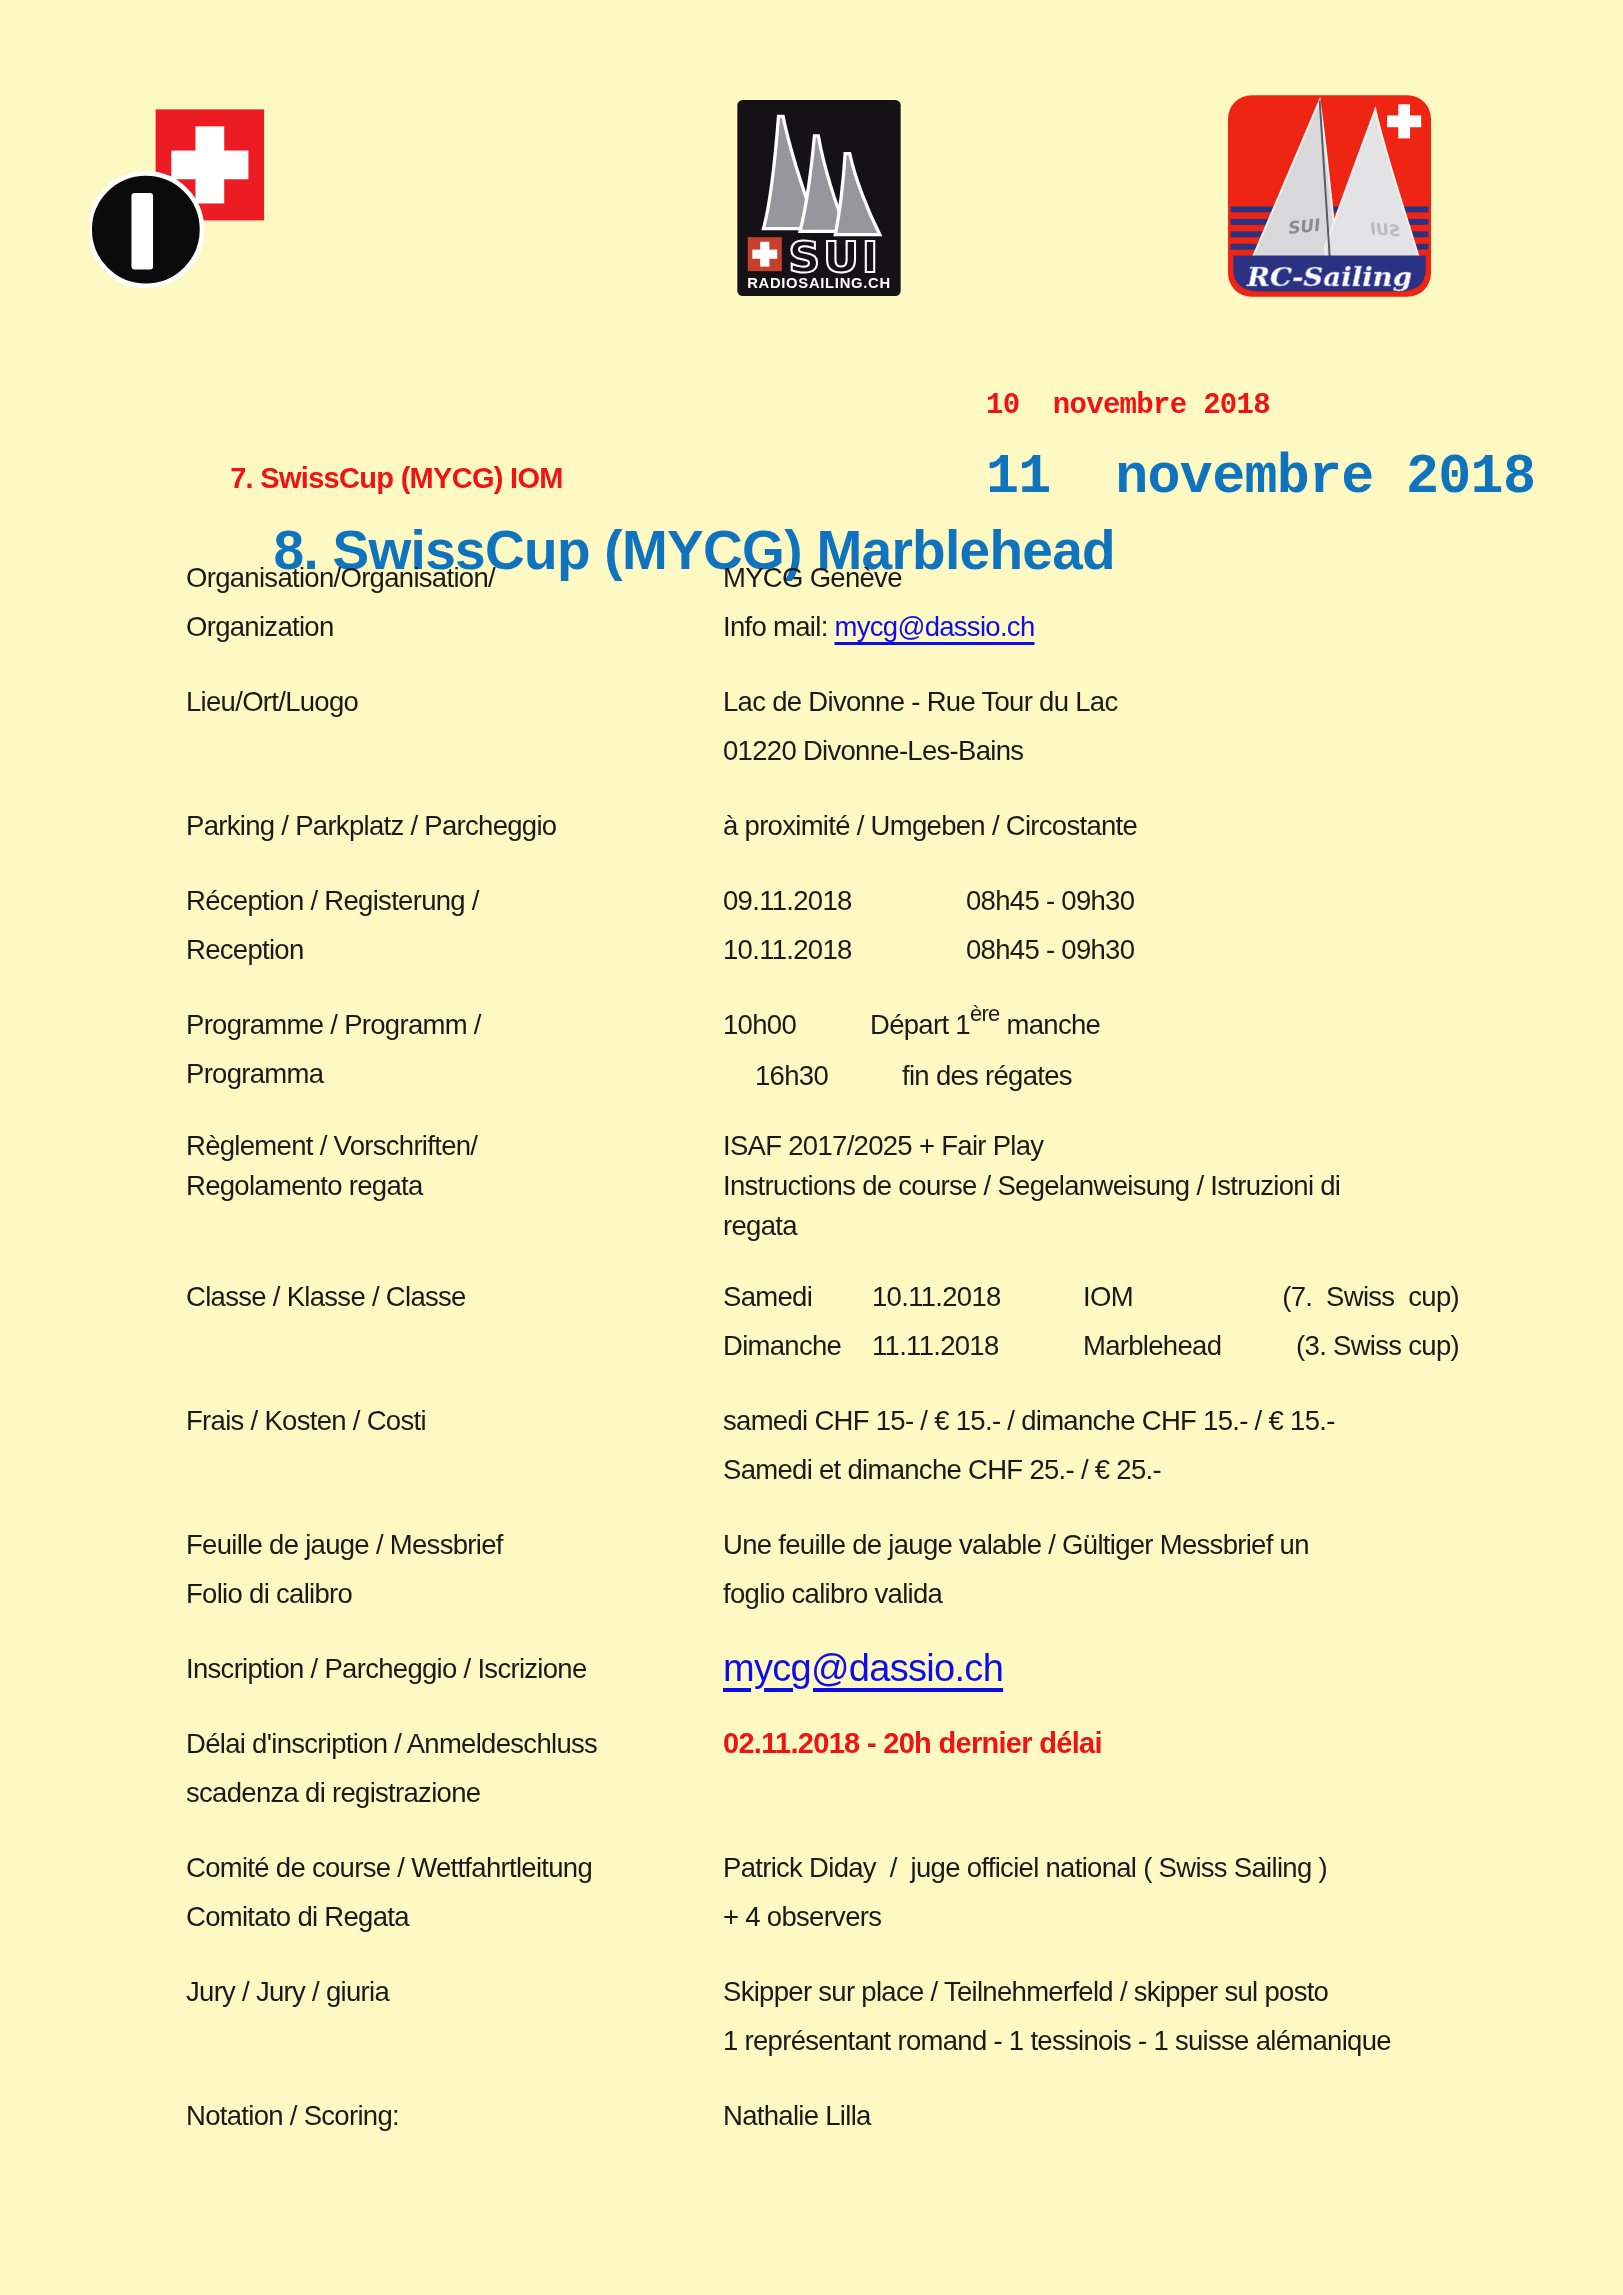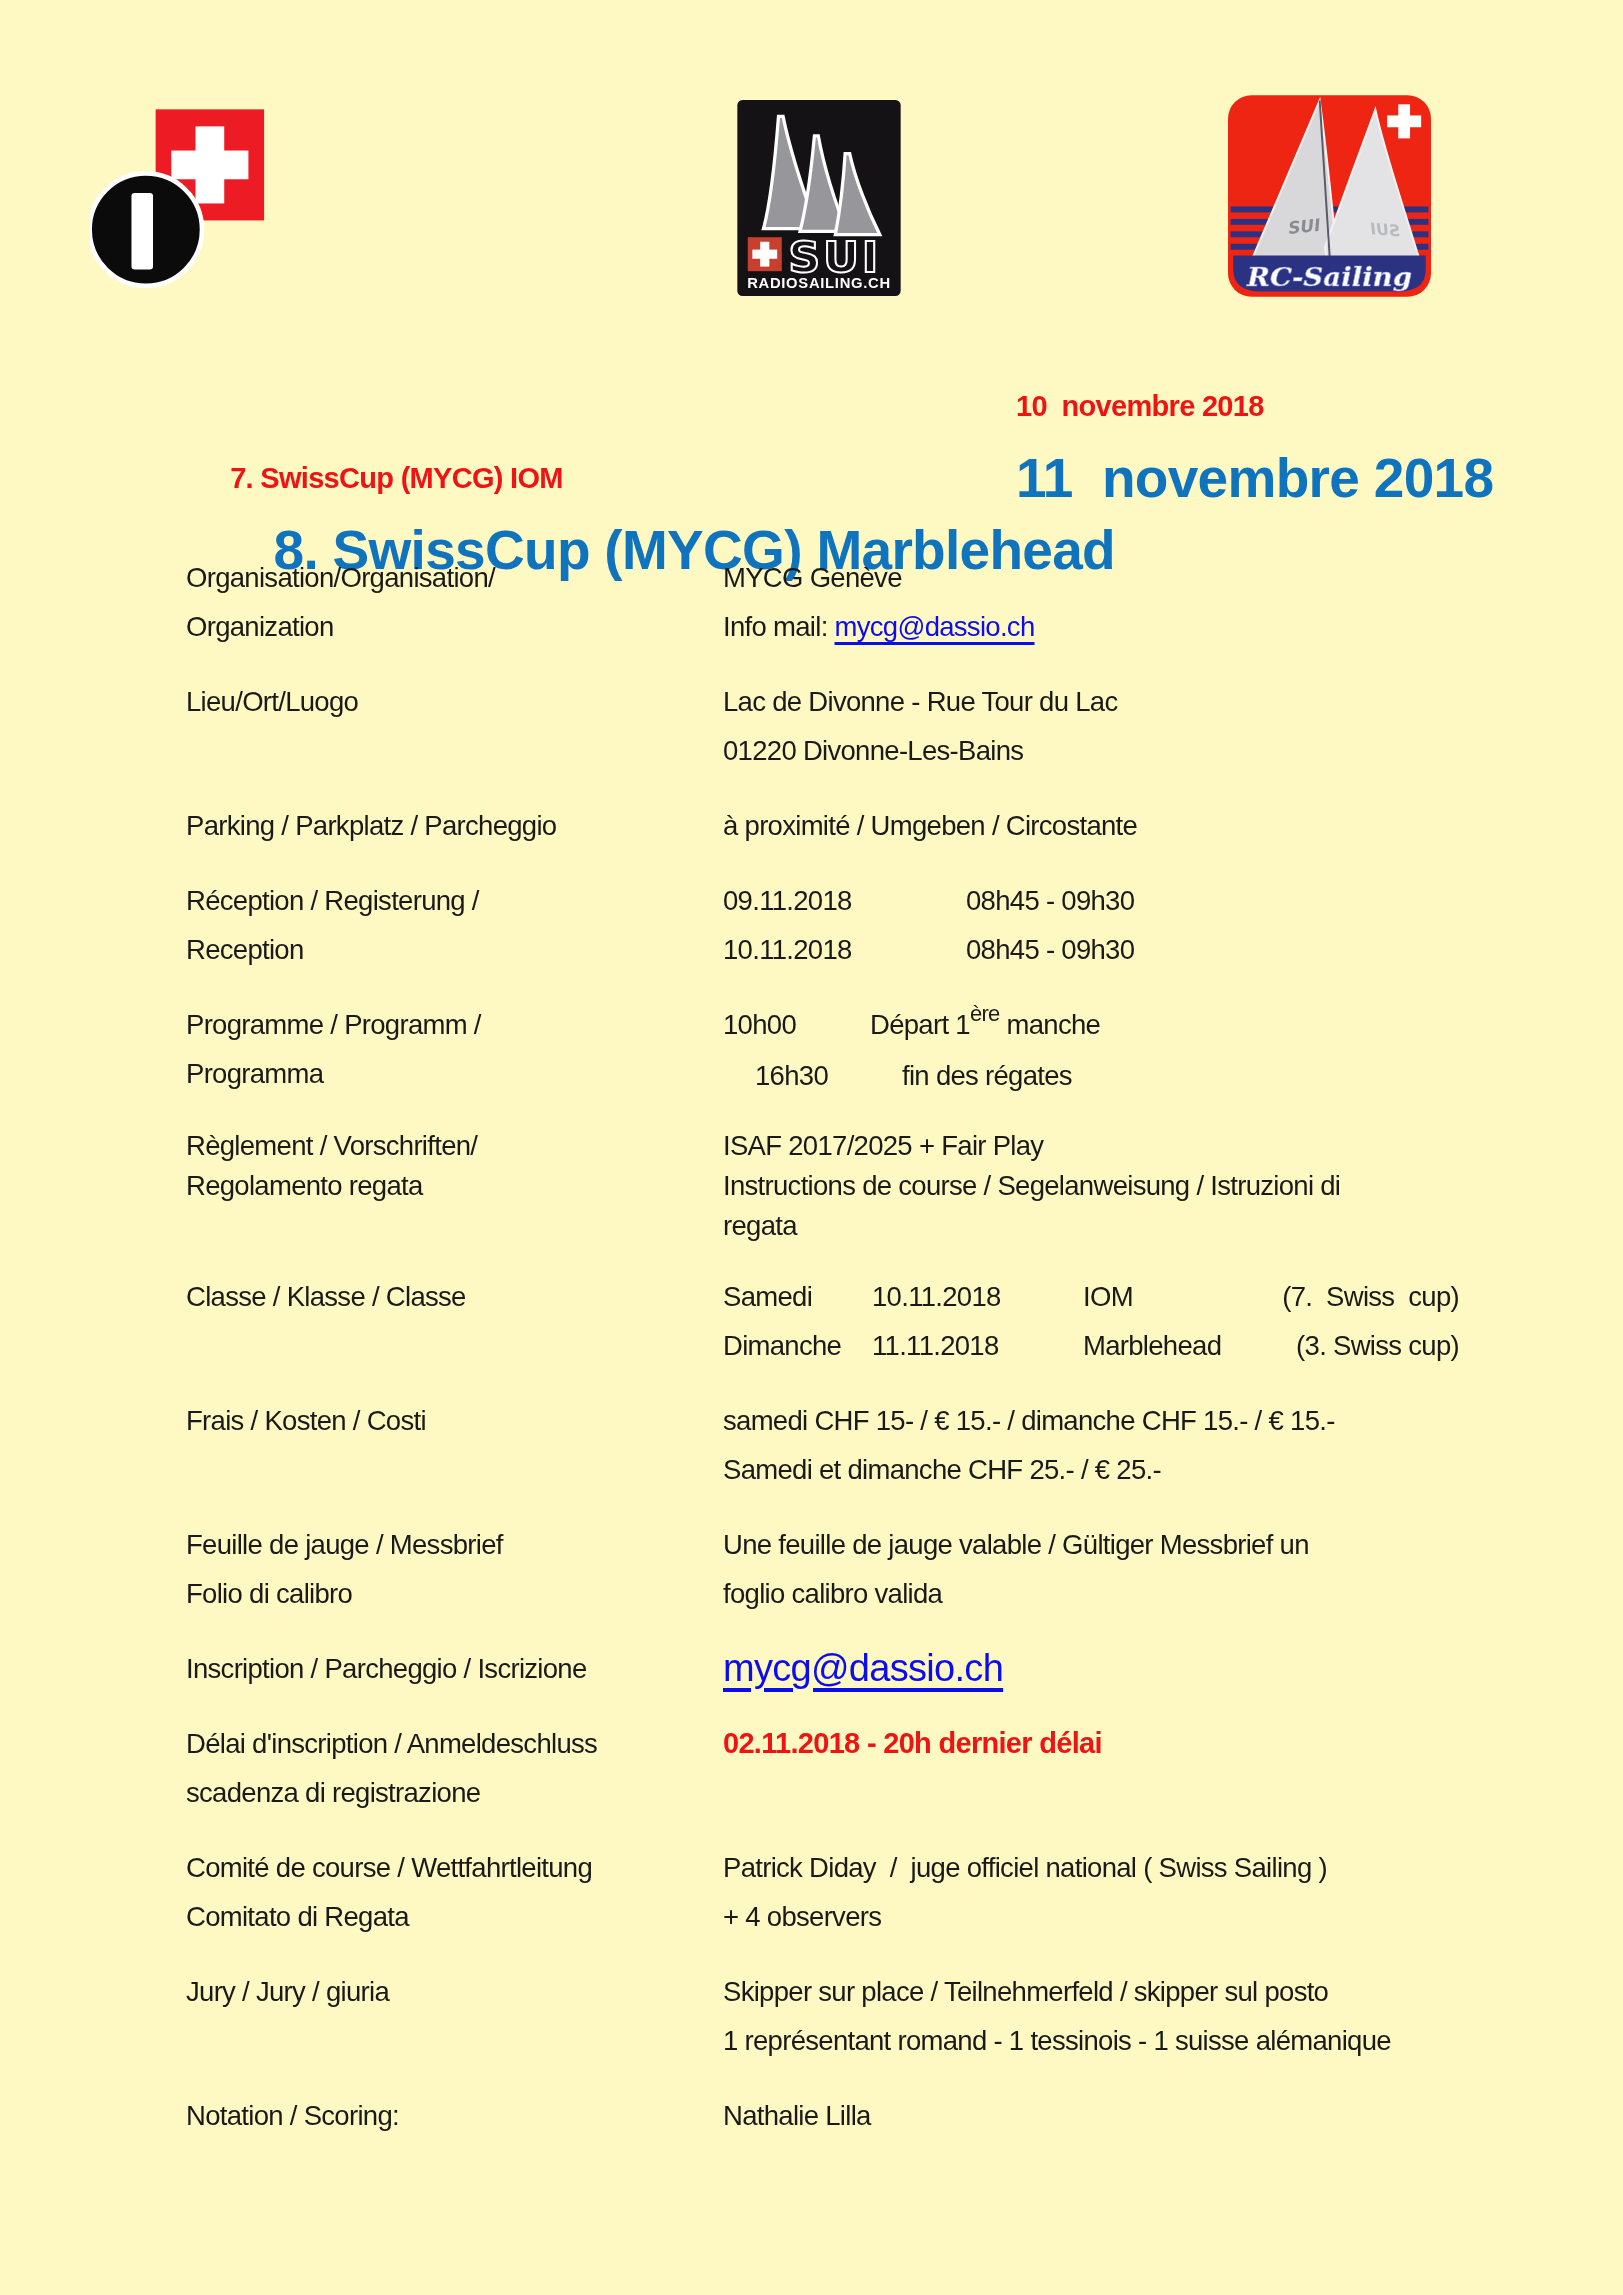--- a/index.html
+++ b/index.html
@@ -23,21 +23,21 @@
   #logo-sui{left:737px;top:100px;}
   #logo-rc{left:1228px;top:95px;}
   
   .title-block{position:absolute;left:186px;top:370px;width:1273px;}
   .title-line{
     position:relative;height:72px;line-height:72px;
     font-size:55px;font-weight:bold;letter-spacing:-0.7px;white-space:pre;
   }
   .title-line.red{color:var(--title-red);}
   .title-line.blue{color:var(--title-blue);}
-  .title-date{position:absolute;left:830px;top:0;}
+  .title-date{position:absolute;left:800px;top:0;font-family:Liberation Mono, monospace;}
   
   #rows{position:absolute;left:186px;top:553px;width:1273px;}
   .row{display:flex;margin-bottom:26px;}
   .label{width:537px;flex:none;}
   .lab-line{line-height:49px;font-size:27.5px;letter-spacing:-0.7px;white-space:pre;}
   .value{flex:1;min-width:0;}
   .vline{display:flex;align-items:baseline;line-height:49px;font-size:27.5px;letter-spacing:-0.7px;white-space:pre;}
   .row.tight .lab-line,.row.tight .vline{line-height:40px;}
   .seg{white-space:pre;}
   .cell{display:inline-block;flex:none;}

